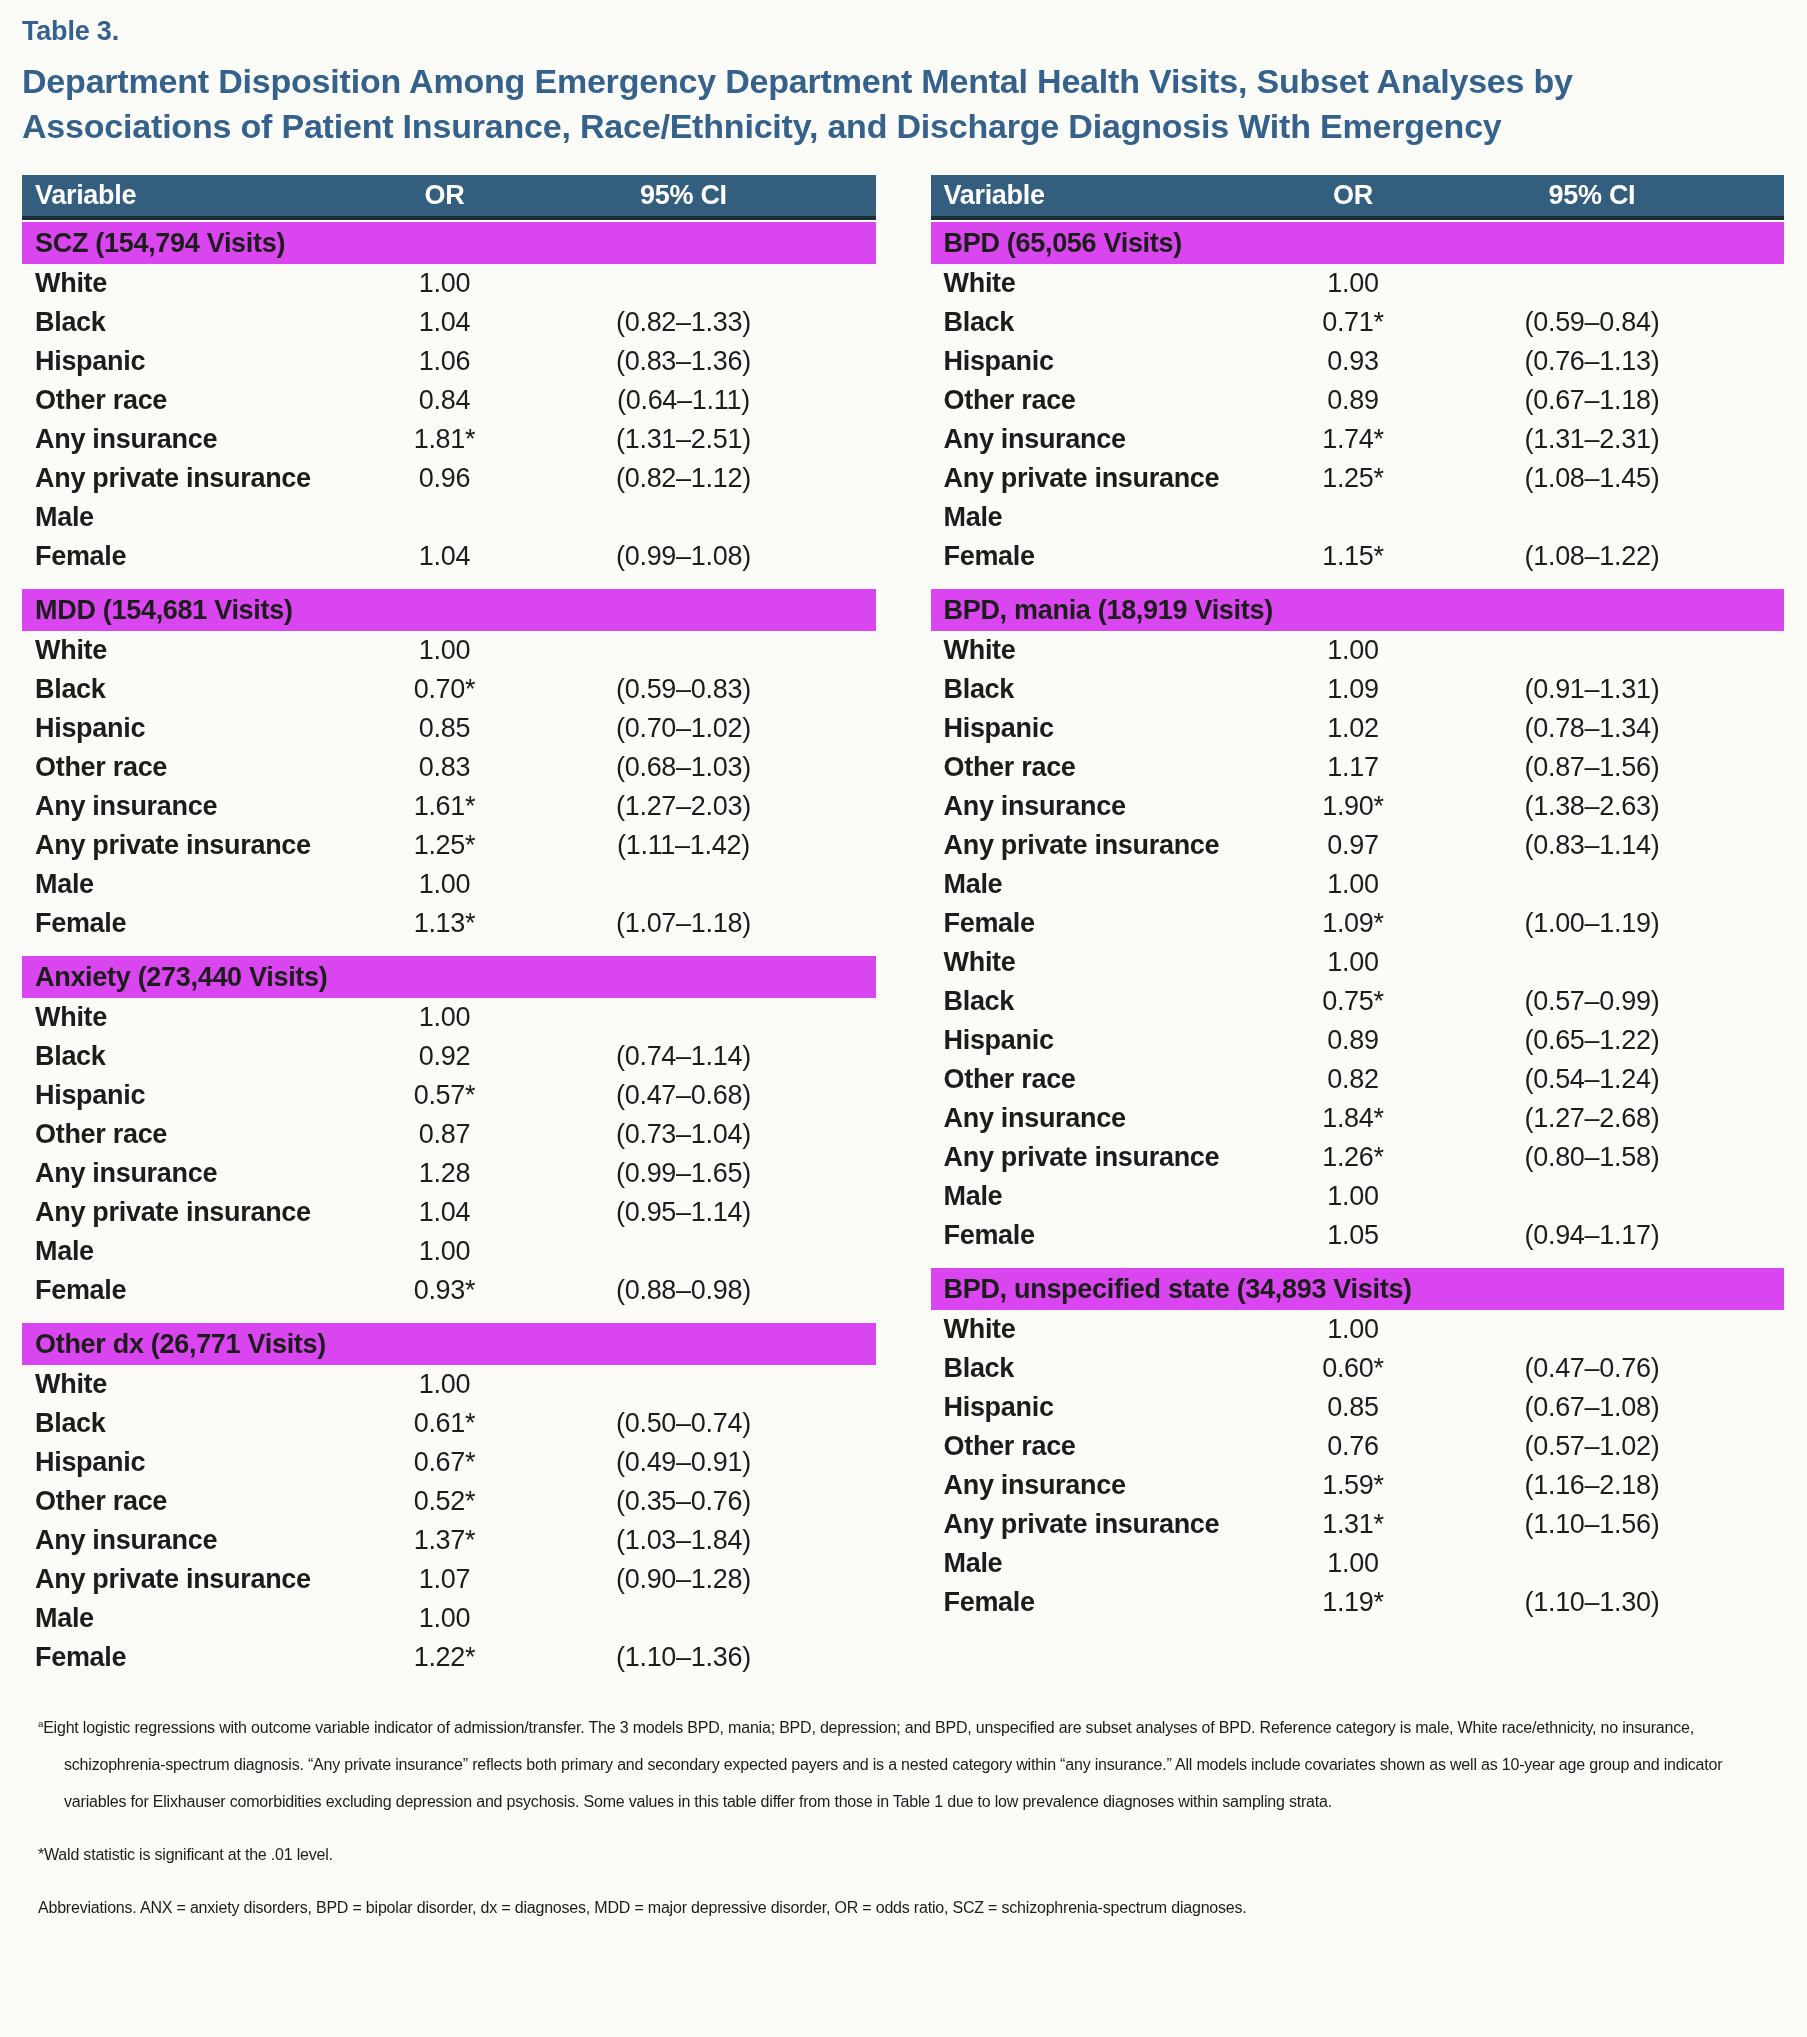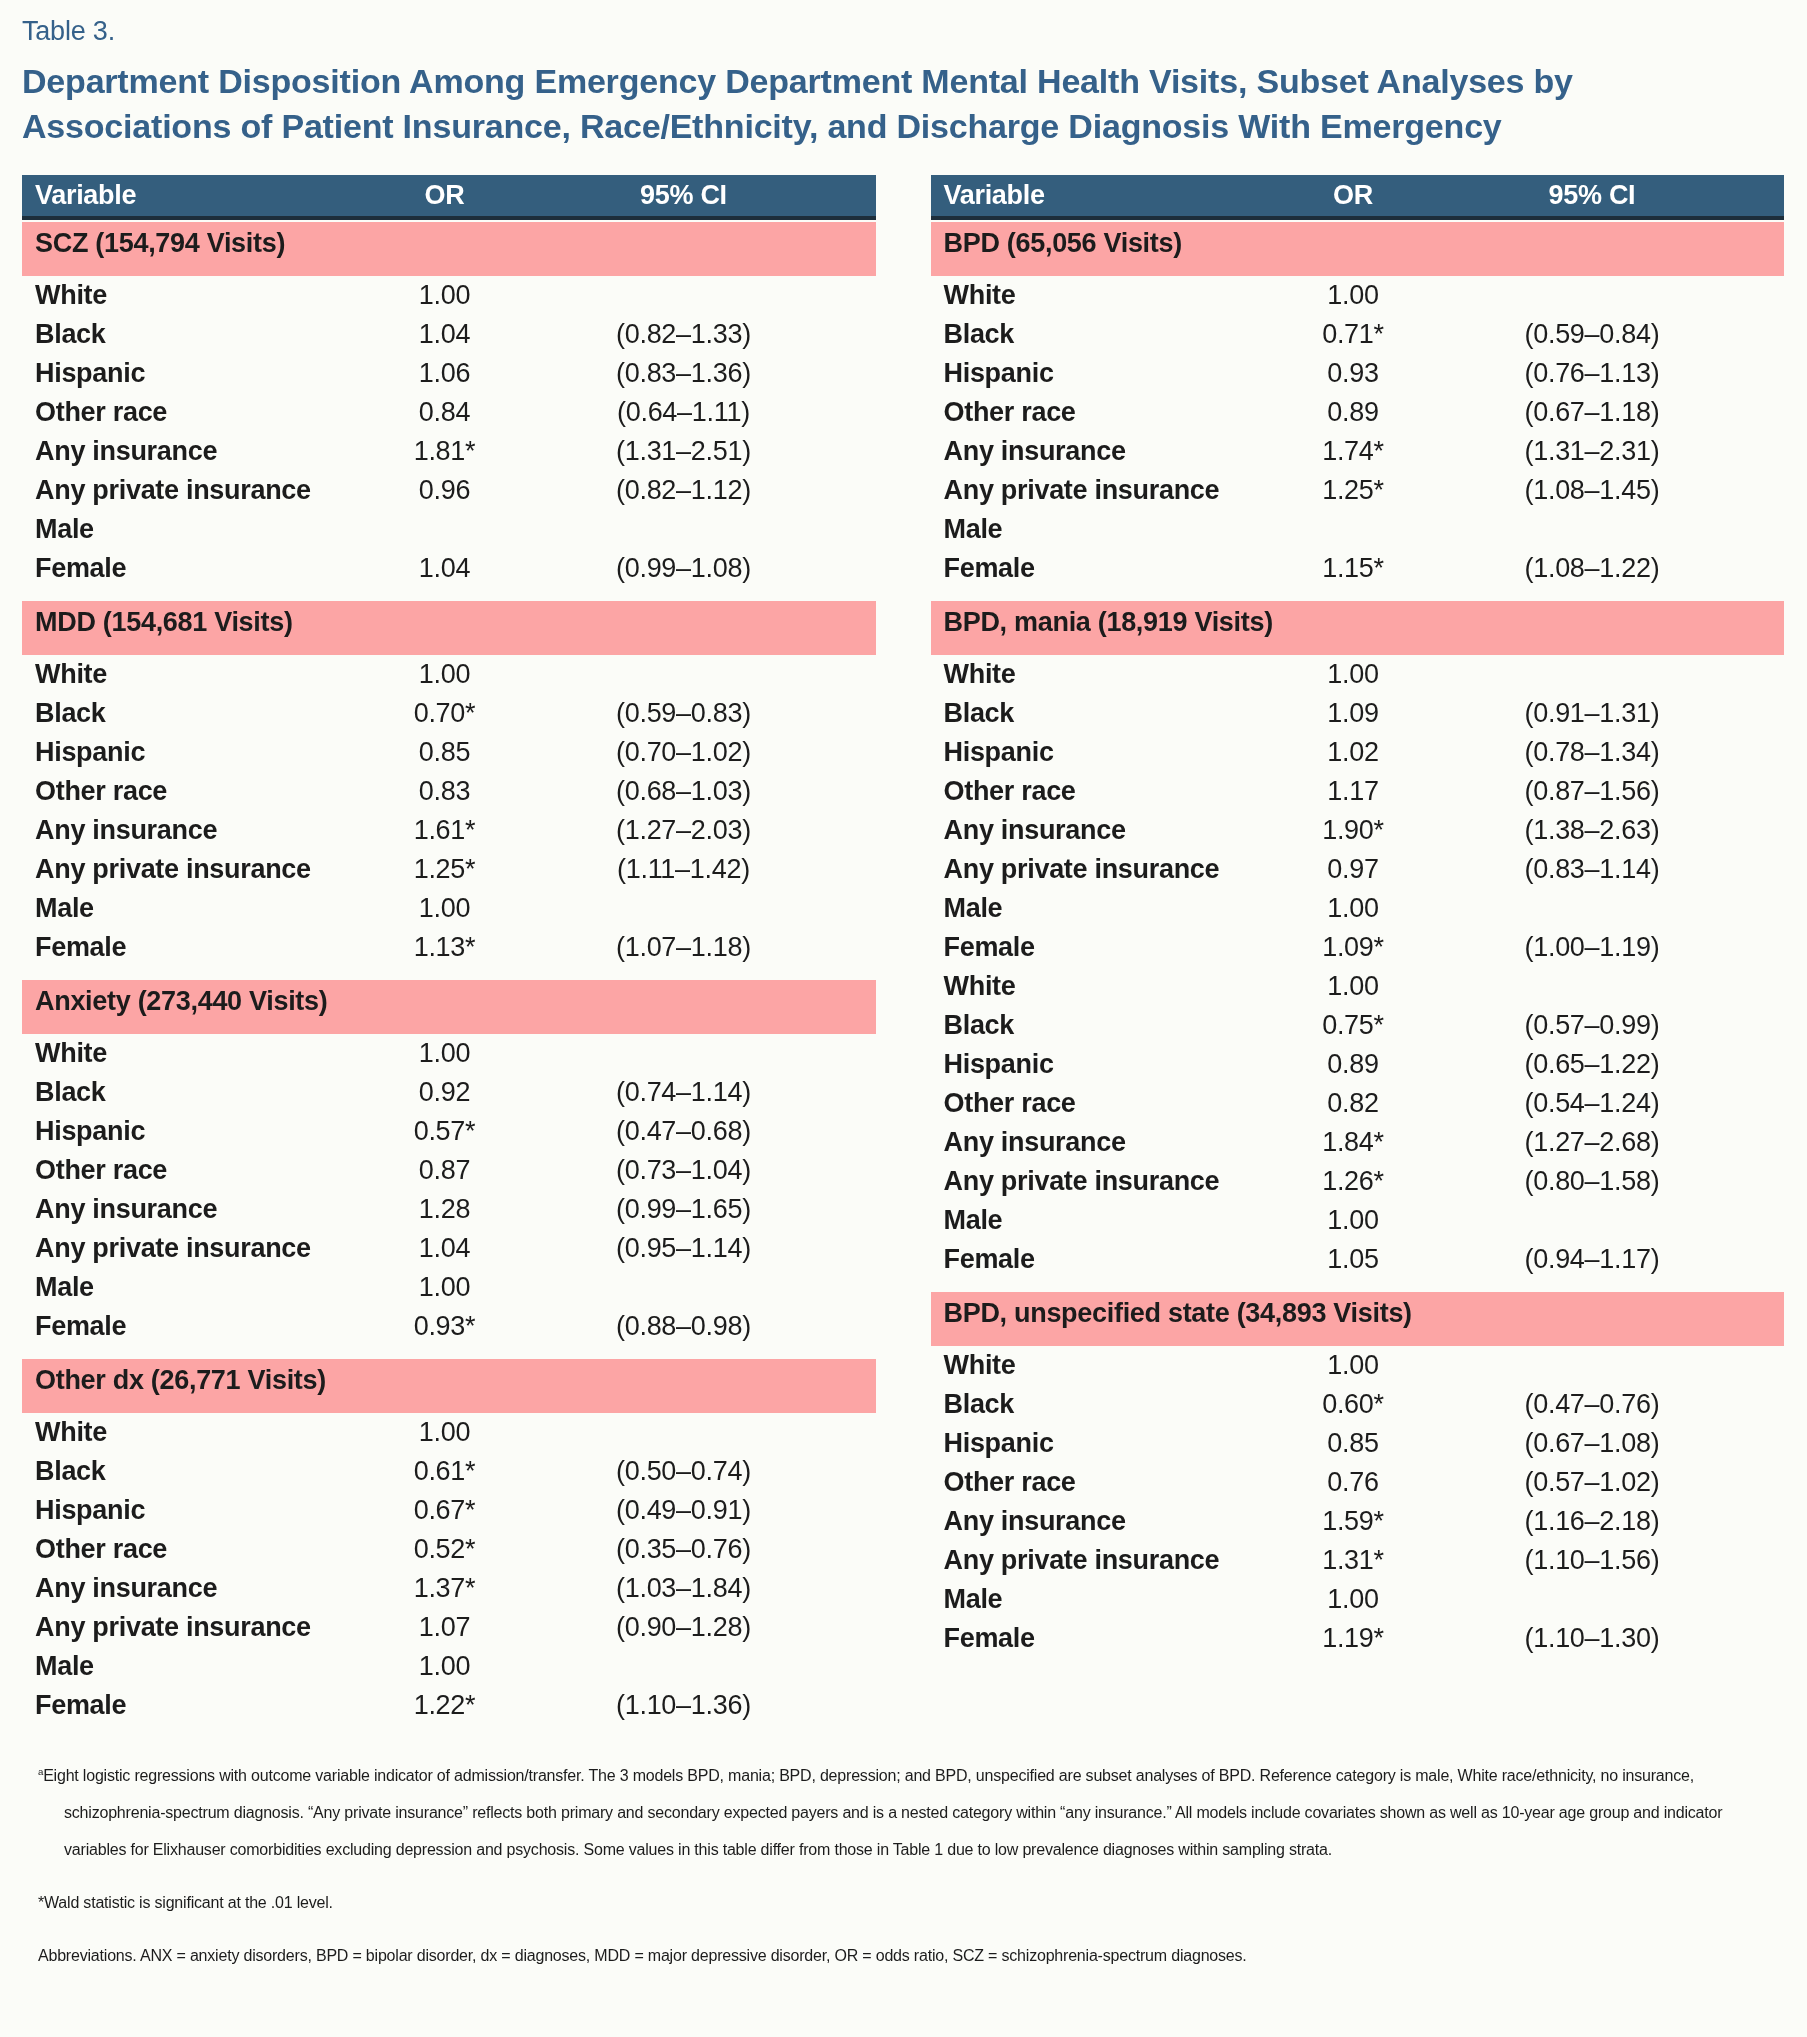--- a/index.html
+++ b/index.html
@@ -12,21 +12,21 @@
     height: 2038px;
     overflow: hidden;
     box-sizing: border-box;
     padding: 16px 24px 0 22px;
     font-family: "Liberation Sans", "DejaVu Sans", sans-serif;
     color: #1c1c1c;
   }
   .table-label {
     color: #35618a;
     font-size: 27px;
-    font-weight: normal;
+    font-weight: bold;
     letter-spacing: -0.2px;
   }
   .title {
     margin-top: 12px;
     margin-bottom: 26px;
   }
   .title-line {
     color: #35618a;
     font-size: 34px;
     font-weight: bold;
@@ -70,23 +70,23 @@
     text-align: center;
     white-space: nowrap;
   }
   .cell-ci {
     flex: 0 0 33%;
     text-align: center;
     white-space: nowrap;
   }
   .sec-head {
     margin-top: 13px;
-    height: 54px;
+    height: 42px;
     line-height: 42px;
-    background: #fca5a5;
+    background: #d946ef;
     font-weight: bold;
     font-size: 27px;
     letter-spacing: -0.3px;
     padding-left: 13px;
     box-sizing: border-box;
     white-space: nowrap;
   }
   .sec:first-child .sec-head {
     margin-top: 2px;
   }

